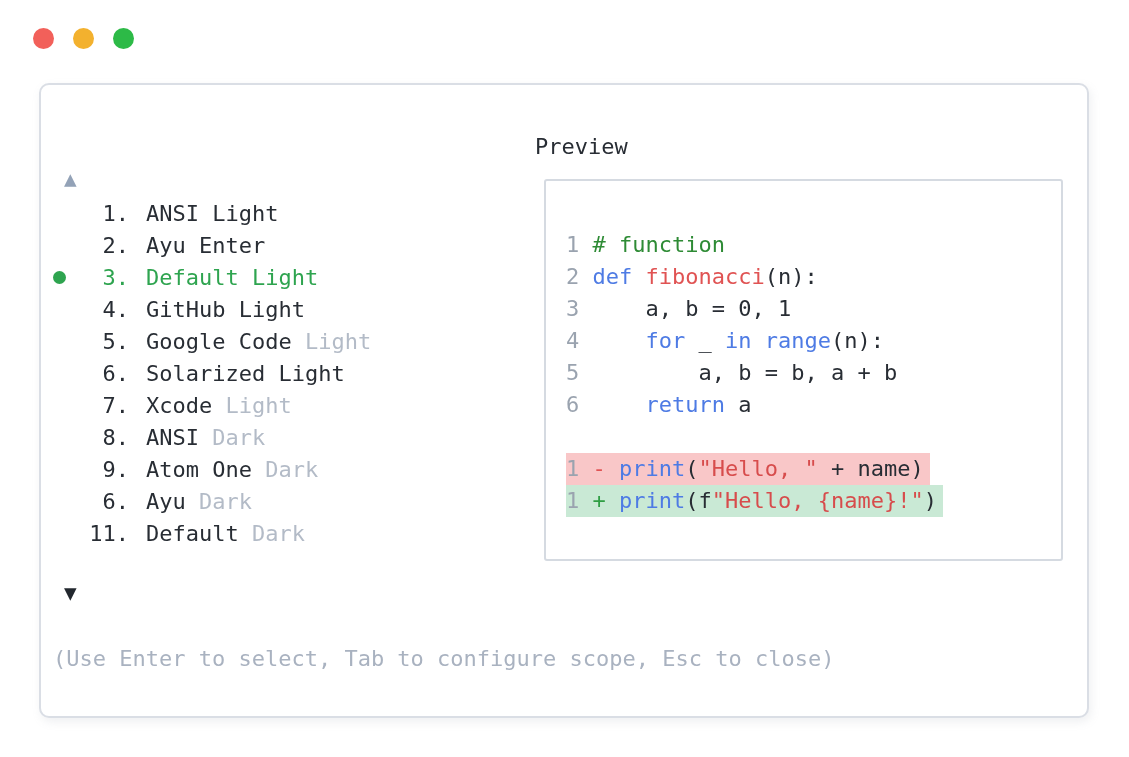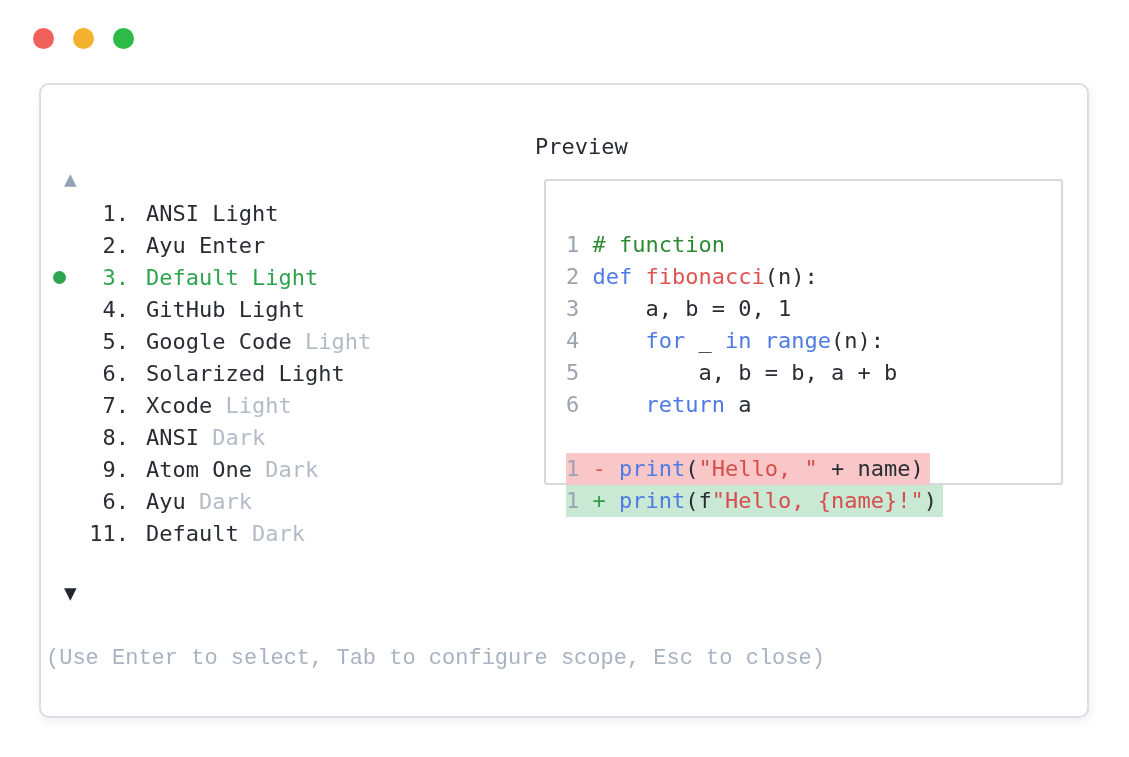--- a/index.html
+++ b/index.html
@@ -30,25 +30,25 @@
   .arrow{position:absolute;left:23px;font-size:21px;line-height:32px;}
   .arrow-up{top:78px;color:var(--arrow-up);}
   .arrow-down{top:492px;color:var(--arrow-down);}
   .theme-list{position:absolute;left:0;top:112px;width:470px;}
   .theme-row{display:flex;align-items:center;height:32px;font-size:22px;}
   .bullet{width:36px;height:32px;display:flex;align-items:center;justify-content:center;}
   .dot{width:13px;height:13px;border-radius:50%;background:var(--green);}
   .num{width:52px;text-align:right;white-space:pre;color:var(--dark);}
   .name{margin-left:17px;white-space:pre;}
   .c-dark{color:var(--dark);} .c-muted{color:var(--muted);} .c-sel{color:var(--green);}
-  .help{position:absolute;left:5px;top:558px;font-size:22px;line-height:32px;color:var(--help);white-space:pre;font-family:Liberation Mono, monospace;}
+  .help{position:absolute;left:12px;top:558px;font-size:22px;line-height:32px;color:var(--help);white-space:pre;}
   
   .preview-label{position:absolute;left:494px;top:46px;font-size:22px;line-height:32px;color:var(--dark);}
   .preview-box{
-    position:absolute;left:503px;top:94px;width:519px;height:306px;background:#ffffff;
+    position:absolute;left:503px;top:94px;width:519px;height:382px;background:#ffffff;
     border:2px solid var(--preview-border);border-radius:3px;
   }
   .code{position:absolute;left:20px;top:48px;font-size:22px;line-height:32px;white-space:pre;}
   .code-line{height:32px;}
   .line-content{display:inline-block;height:32px;}
   .removed{background:var(--removed-bg);padding-right:6px;}
   .added{background:var(--added-bg);padding-right:6px;}
   .t-ln{color:var(--ln);} .t-plain{color:var(--plain);} .t-kw{color:var(--kw);}
   .t-fn{color:var(--fn);} .t-str{color:var(--str);} .t-comment{color:var(--comment);}
   .t-minus{color:var(--minus);} .t-plus{color:var(--plus);}

